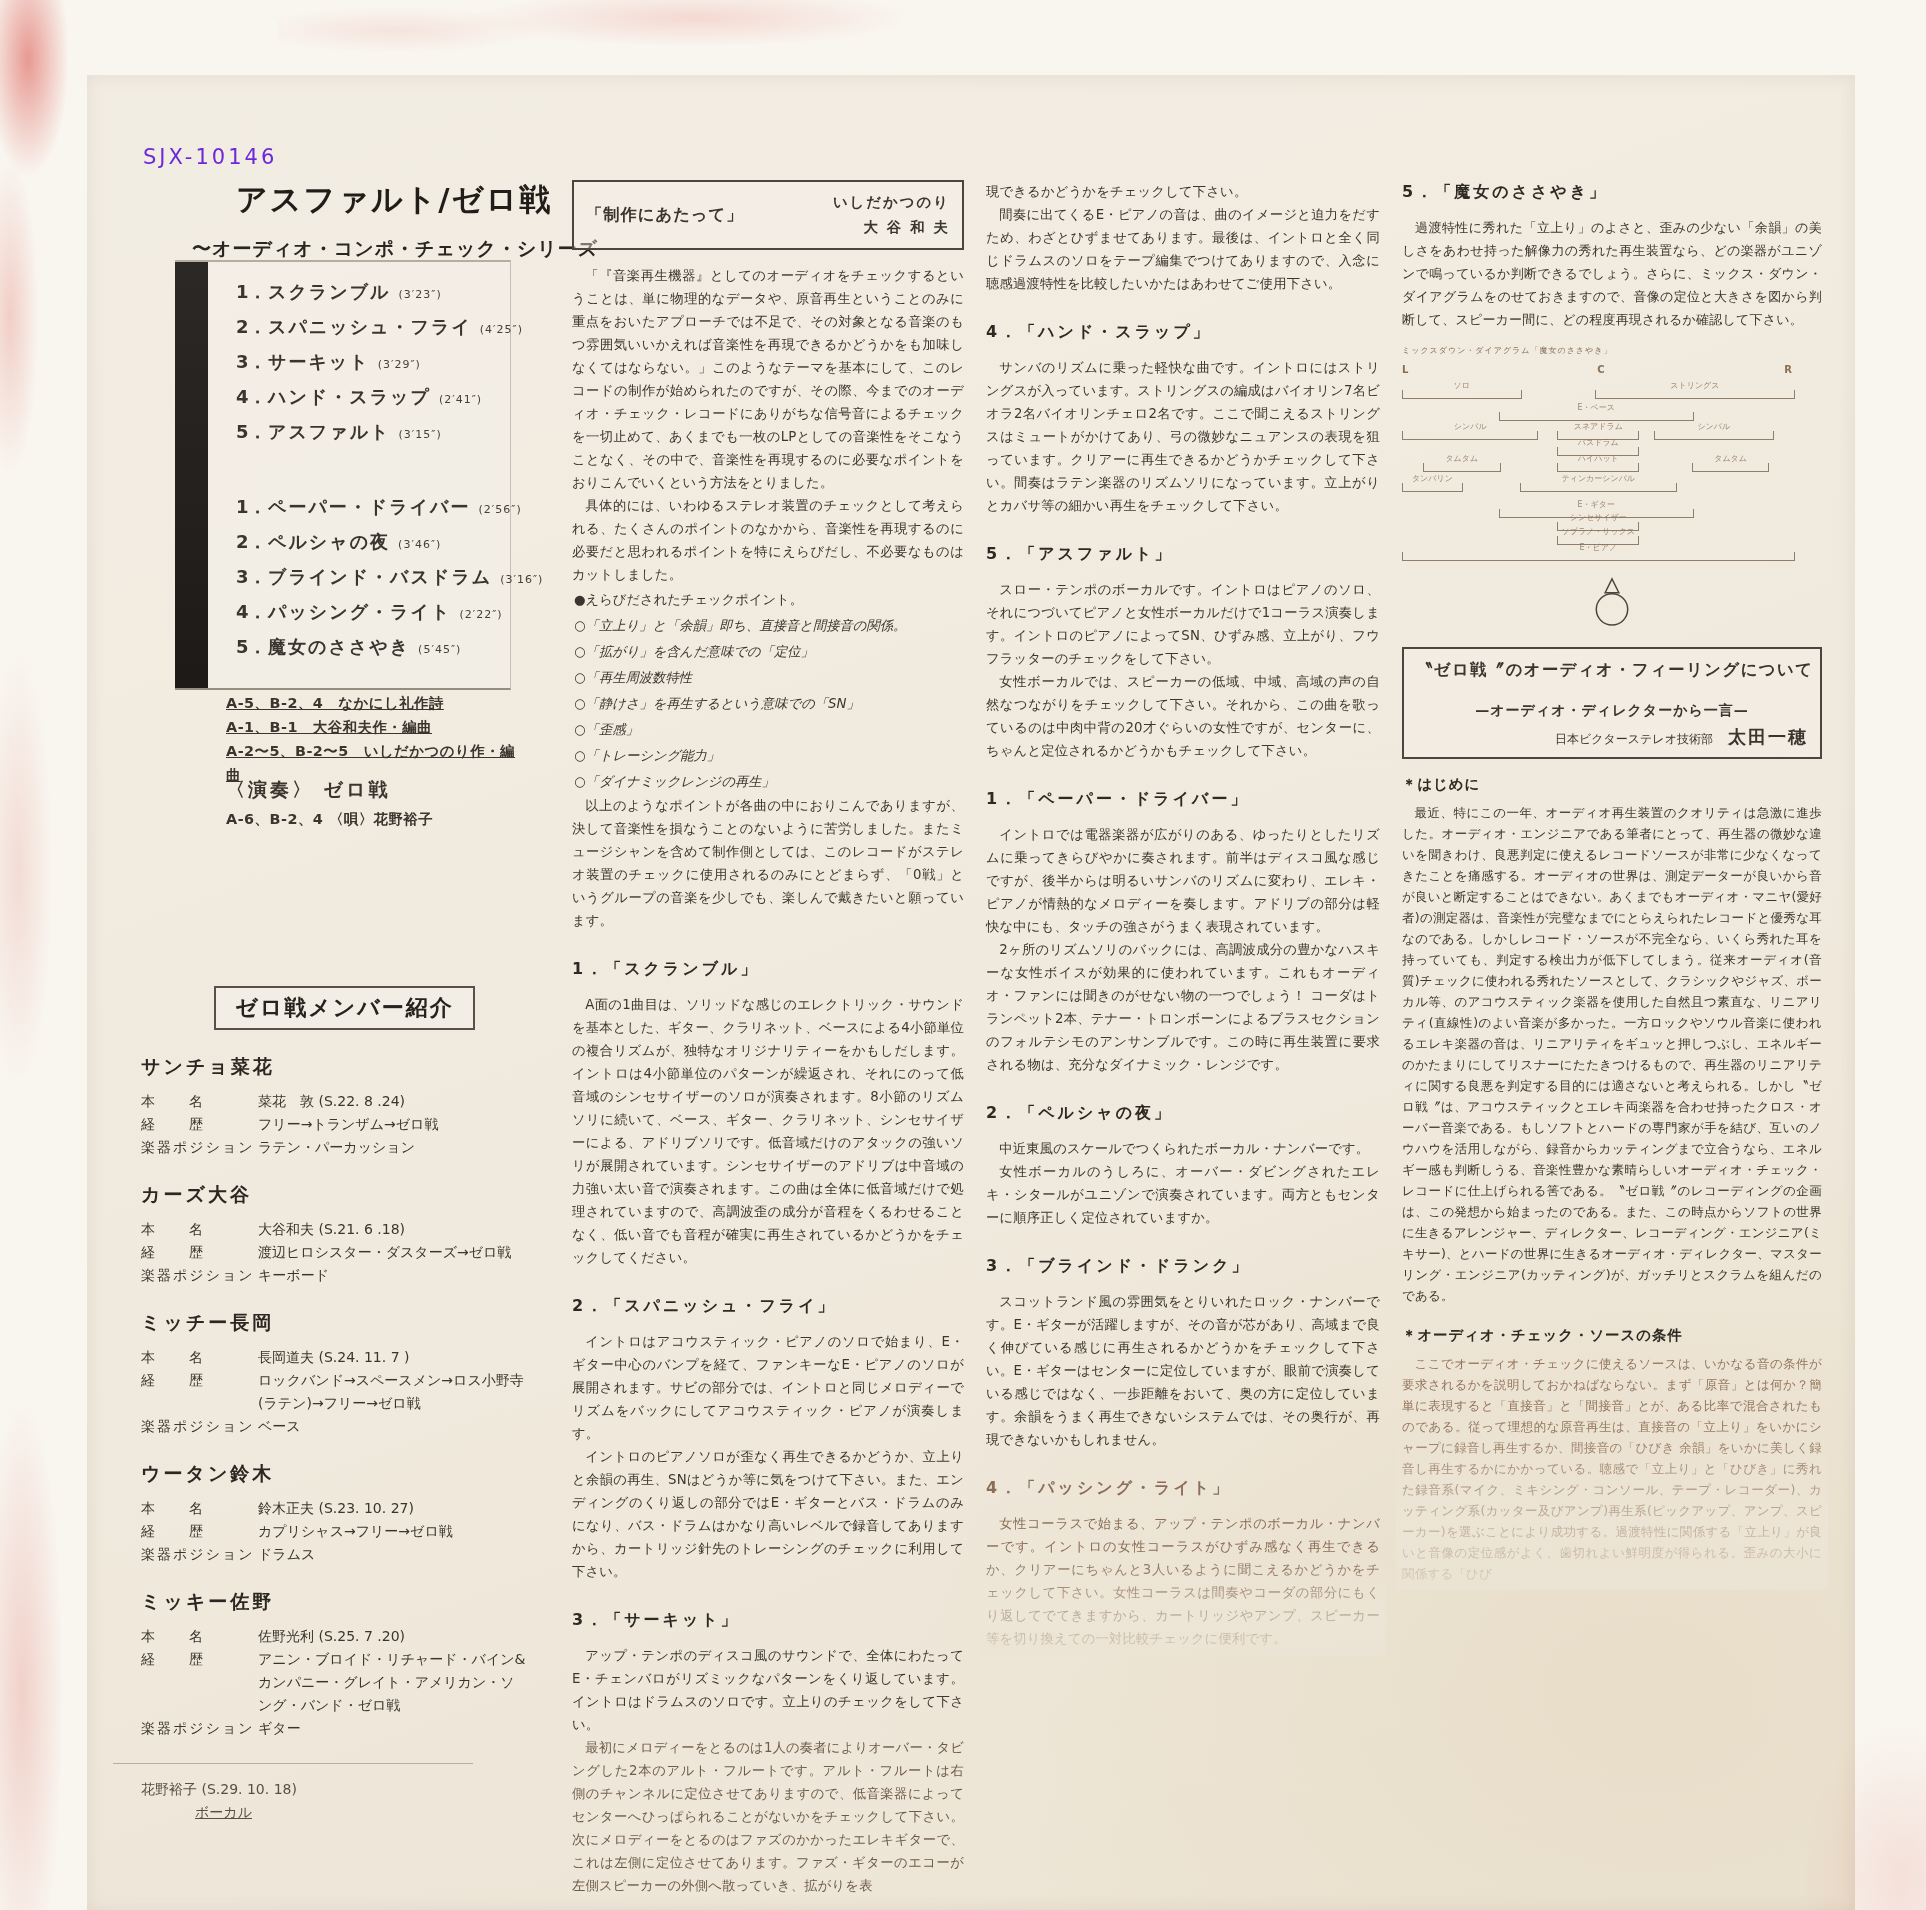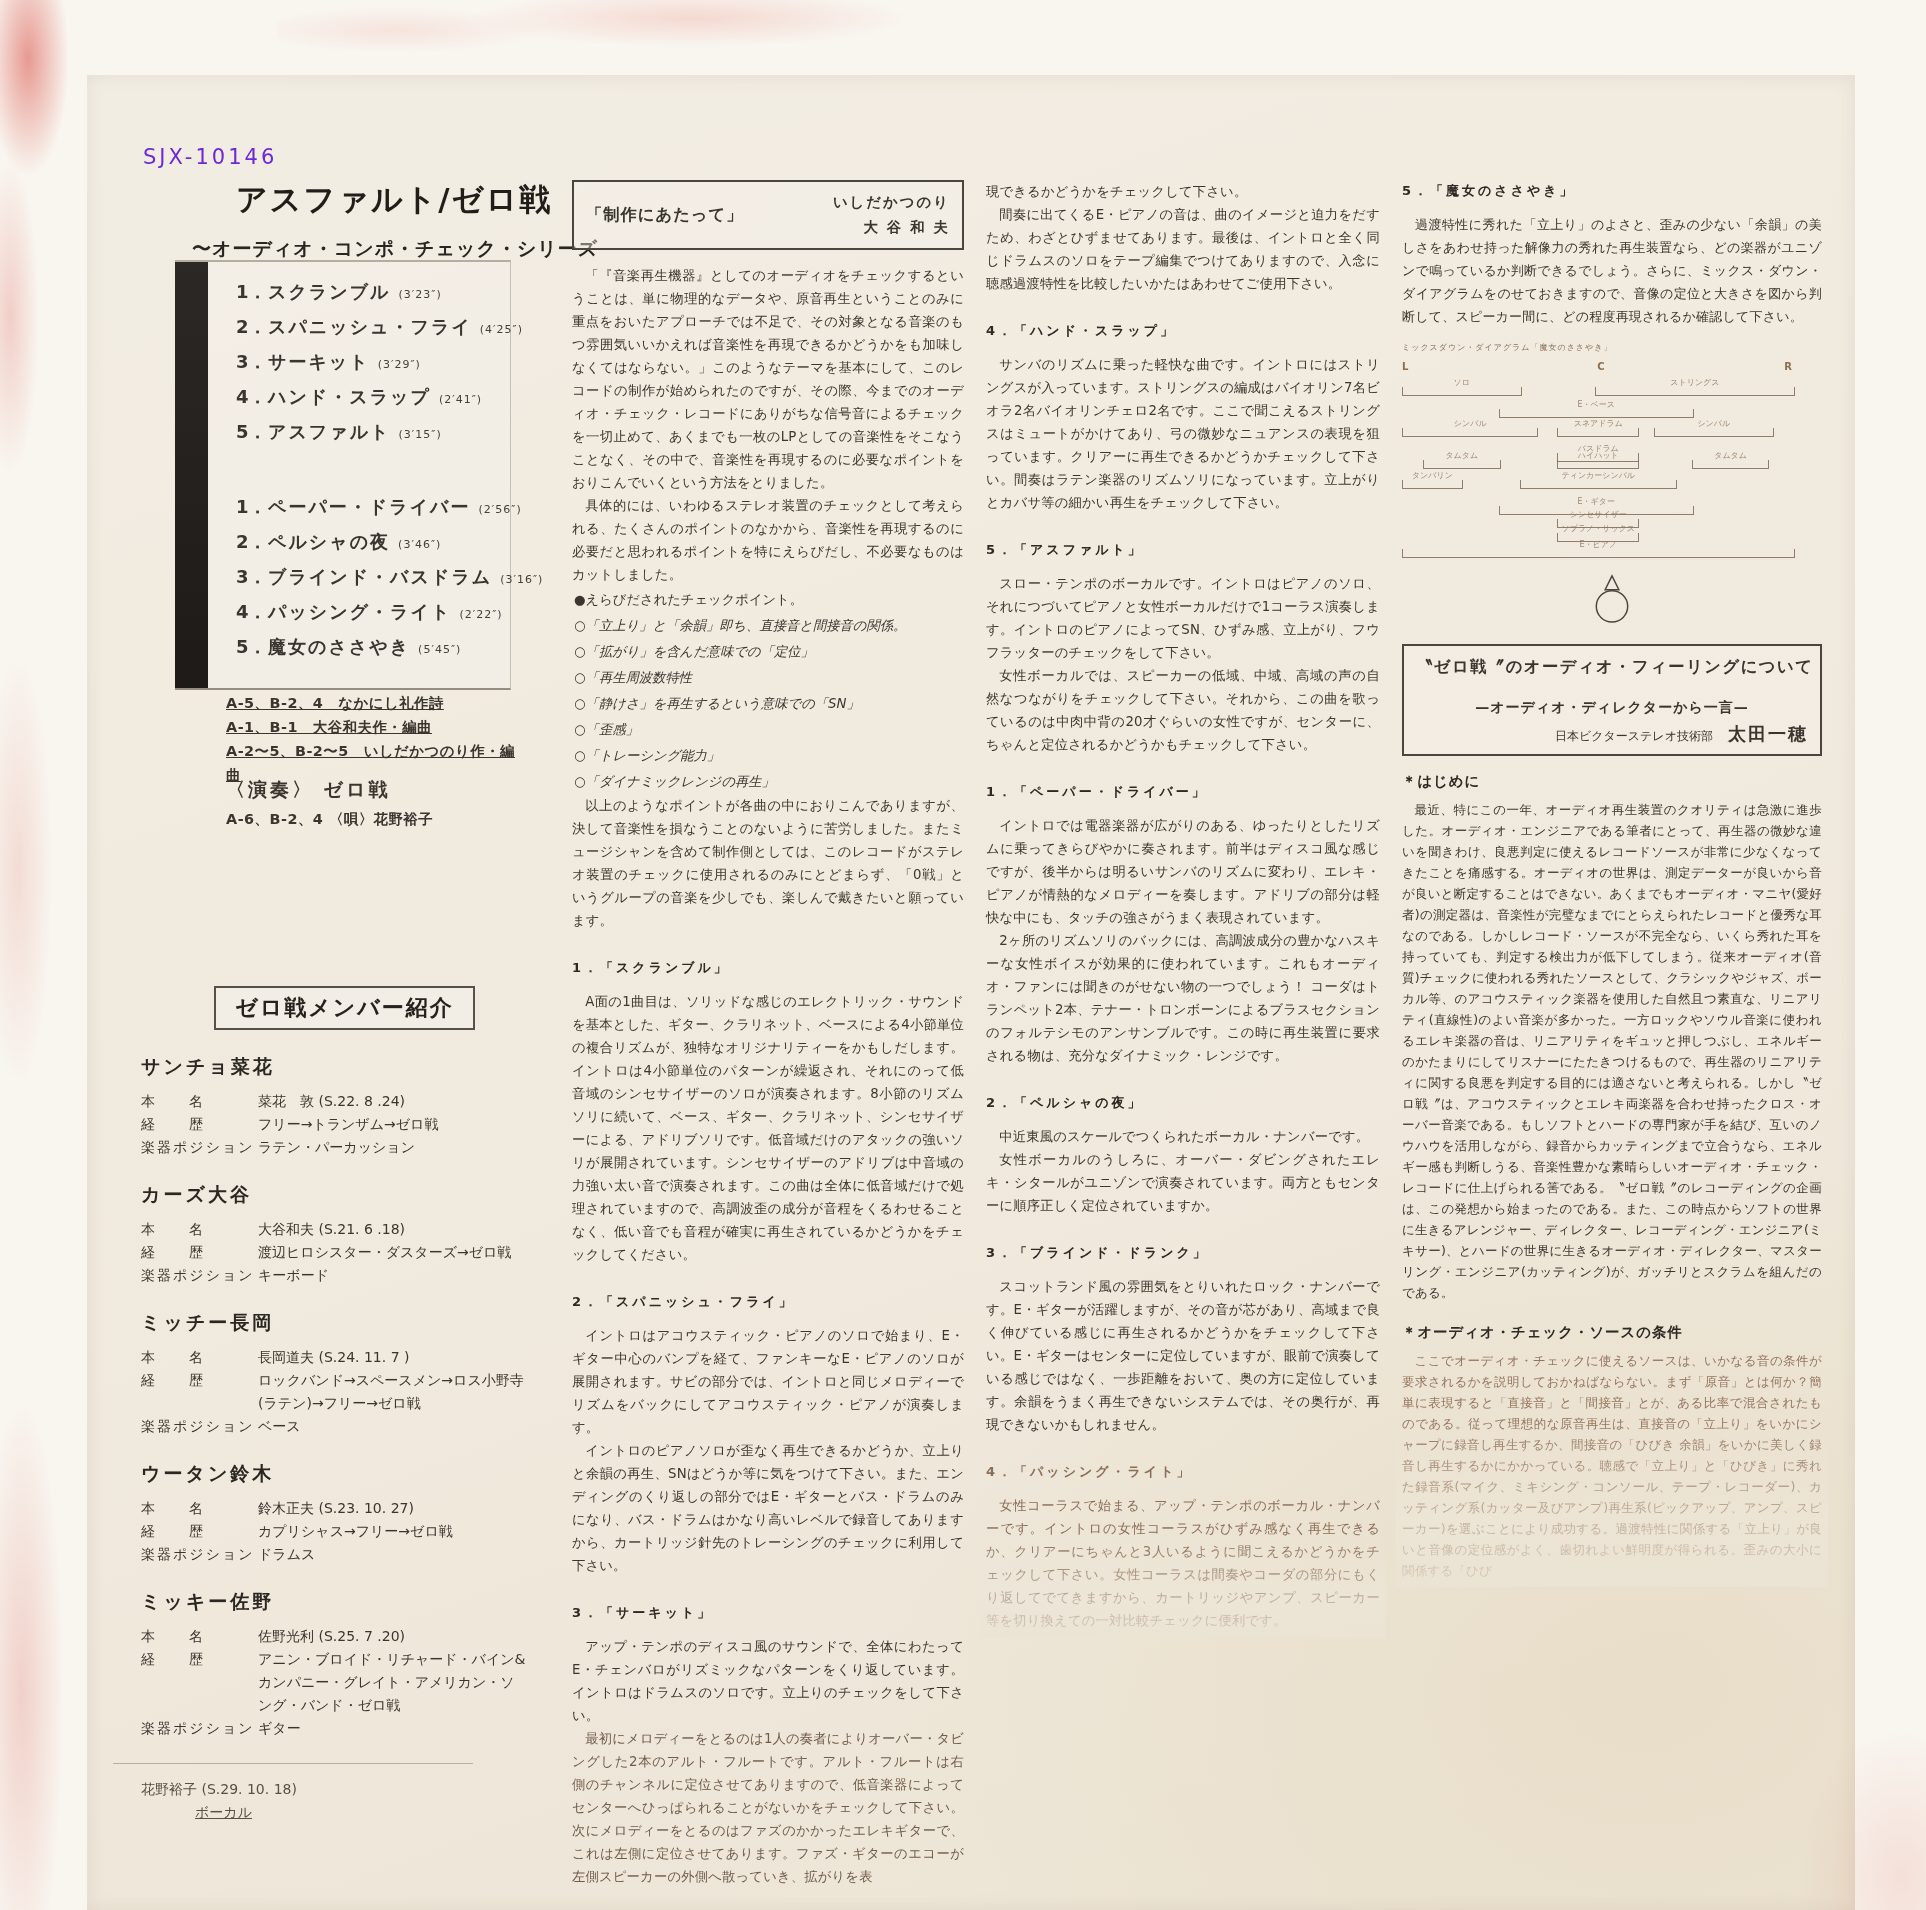--- a/index.html
+++ b/index.html
@@ -58,21 +58,21 @@
   #col4{left:1402px;width:420px;}
   .pbox{border:2px solid #4a453e;padding:8px 12px;display:flex;justify-content:space-between;
         align-items:center;background:rgba(247,243,236,.4);margin-bottom:14px;}
   .pbox-title{font-size:16.3px;font-weight:bold;letter-spacing:1px;}
   .pbox-authors{text-align:right;font-size:14.4px;font-weight:bold;line-height:1.75;letter-spacing:2px;}
   .body{font-size:13.3px;line-height:23px;color:#3c362e;text-align:justify;letter-spacing:0.2px;margin:0;}
   p.body{text-indent:1em;}
   p.body.noind{text-indent:0;}
   .cp{font-size:13.3px;line-height:24px;margin:2px 0 0 2px;}
   .cp-item{font-style:italic;}
-  .sech{font-size:13px;font-weight:bold;letter-spacing:3px;margin:27px 0 13px;color:#2d2923;}
+  .sech{font-size:16px;font-weight:bold;letter-spacing:3px;margin:27px 0 13px;color:#2d2923;}
   .sech.mt0{margin-top:2px;}
   .fade1{color:#6f5b49;}
   .fade2{color:#8a6e58;}
   .fade3{color:#93755d;}
   .fade-wrap{position:relative;}
   .fade-wrap::after{content:"";position:absolute;left:-6px;right:-6px;top:30%;bottom:-6px;pointer-events:none;
     background:linear-gradient(to bottom, rgba(238,231,218,0) 0%, rgba(238,231,218,.5) 60%, rgba(235,227,212,.8) 100%);}
   
   #col4 .body{font-size:12.5px;line-height:21px;}
   .h-ast{font-size:14.4px;font-weight:bold;margin:16px 0 8px;letter-spacing:1px;color:#2d2923;}
@@ -327,21 +327,21 @@
           </div>
         <div class="dbar" style="left:0%;width:32%;top:67px">
             <span class="dlbl">シンバル</span>
           </div>
         <div class="dbar" style="left:37%;width:19%;top:67px">
             <span class="dlbl">スネアドラム</span>
           </div>
         <div class="dbar" style="left:60%;width:28%;top:67px">
             <span class="dlbl">シンバル</span>
           </div>
-        <div class="dbar" style="left:37%;width:19%;top:92px">
+        <div class="dbar" style="left:37%;width:19%;top:83px">
             <span class="dlbl">バスドラム</span>
           </div>
         <div class="dbar" style="left:5%;width:18%;top:99px">
             <span class="dlbl">タムタム</span>
           </div>
         <div class="dbar" style="left:37%;width:19%;top:99px">
             <span class="dlbl">ハイハット</span>
           </div>
         <div class="dbar" style="left:69%;width:18%;top:99px">
             <span class="dlbl">タムタム</span>

